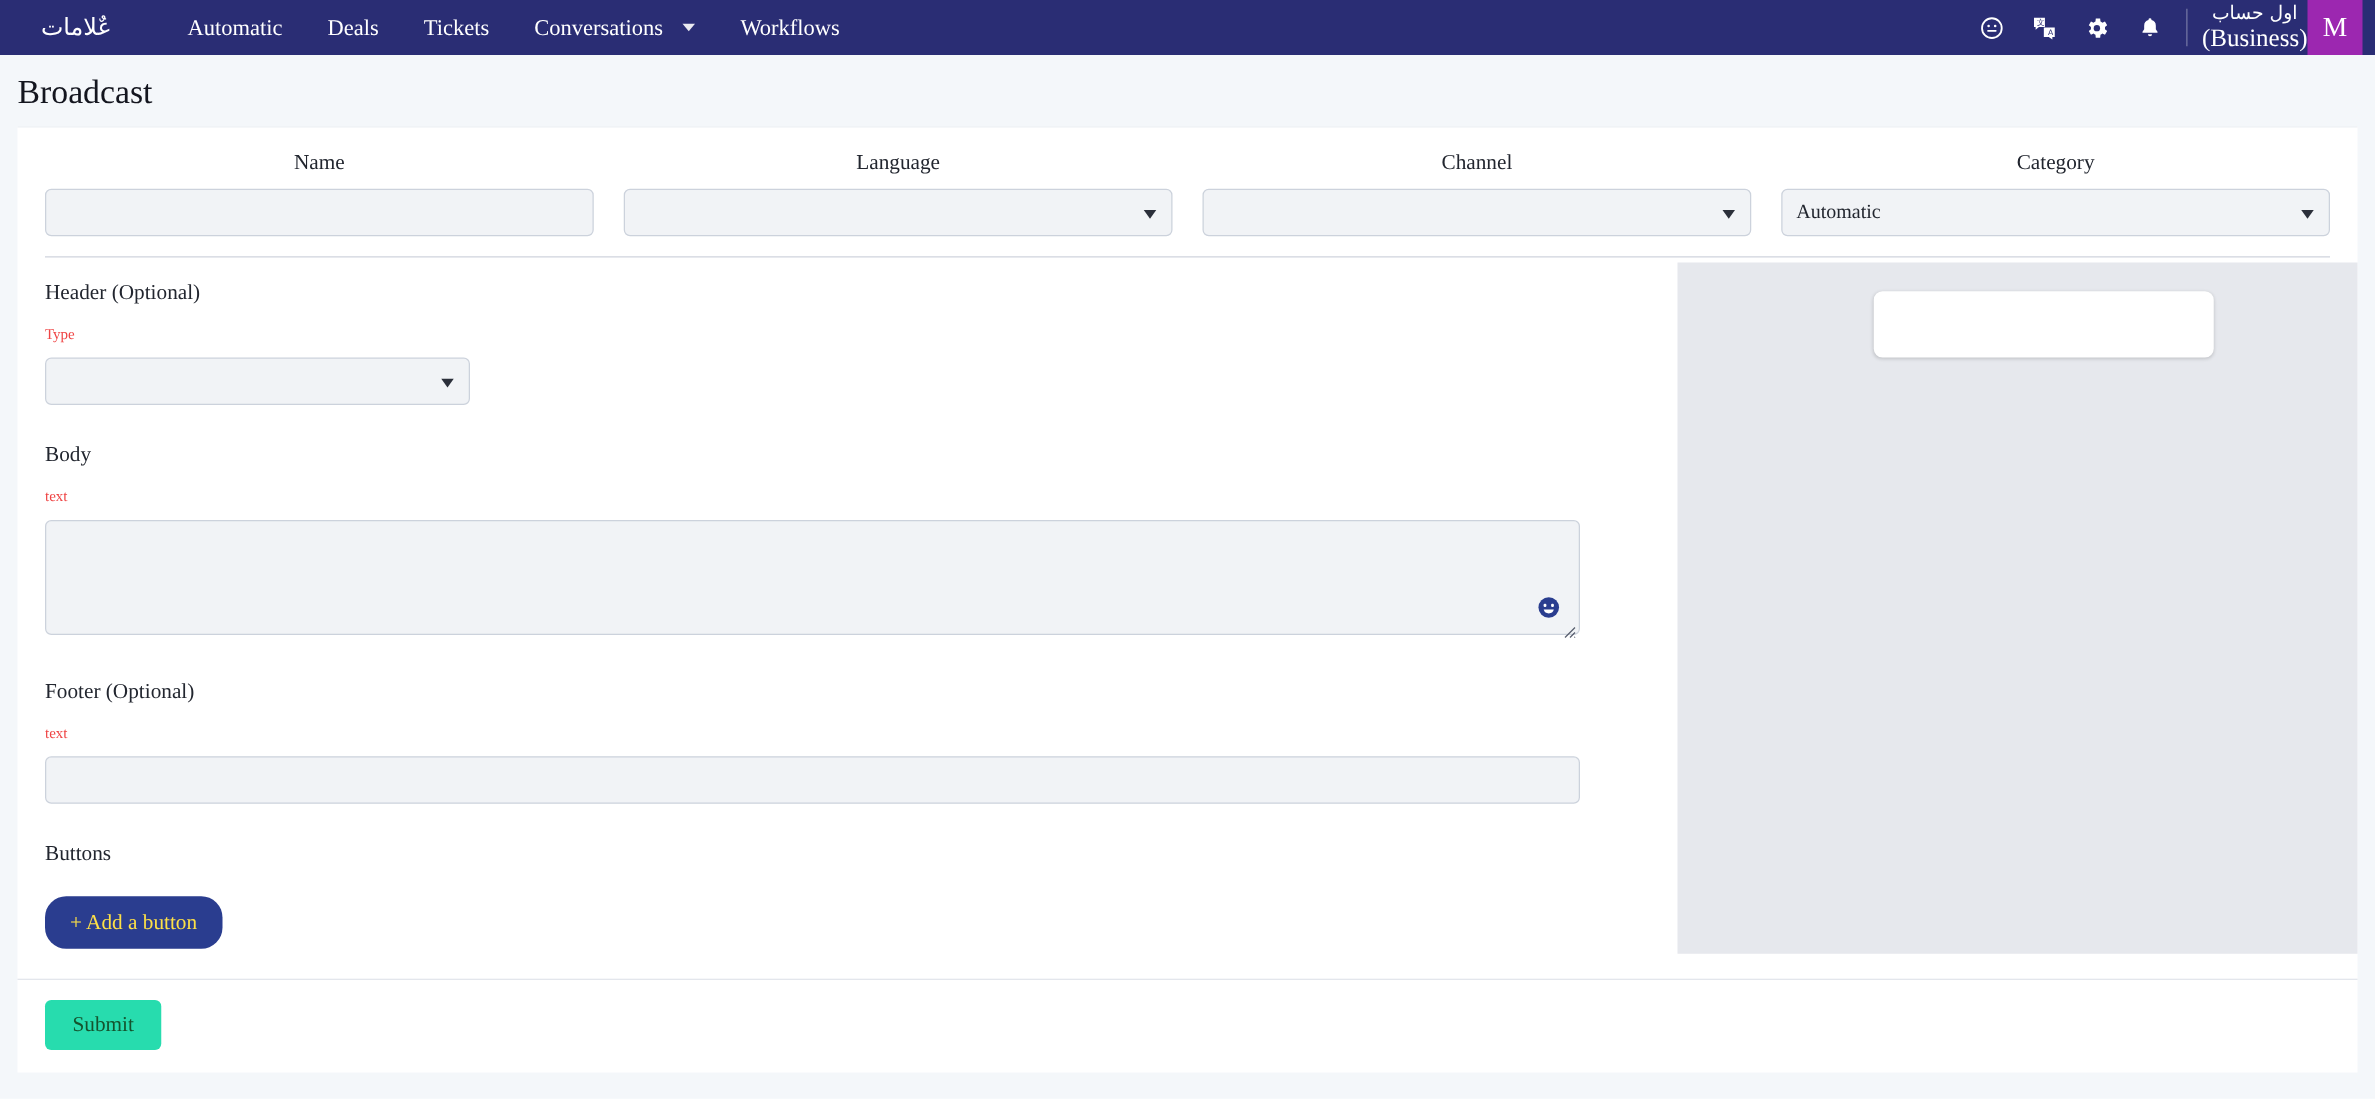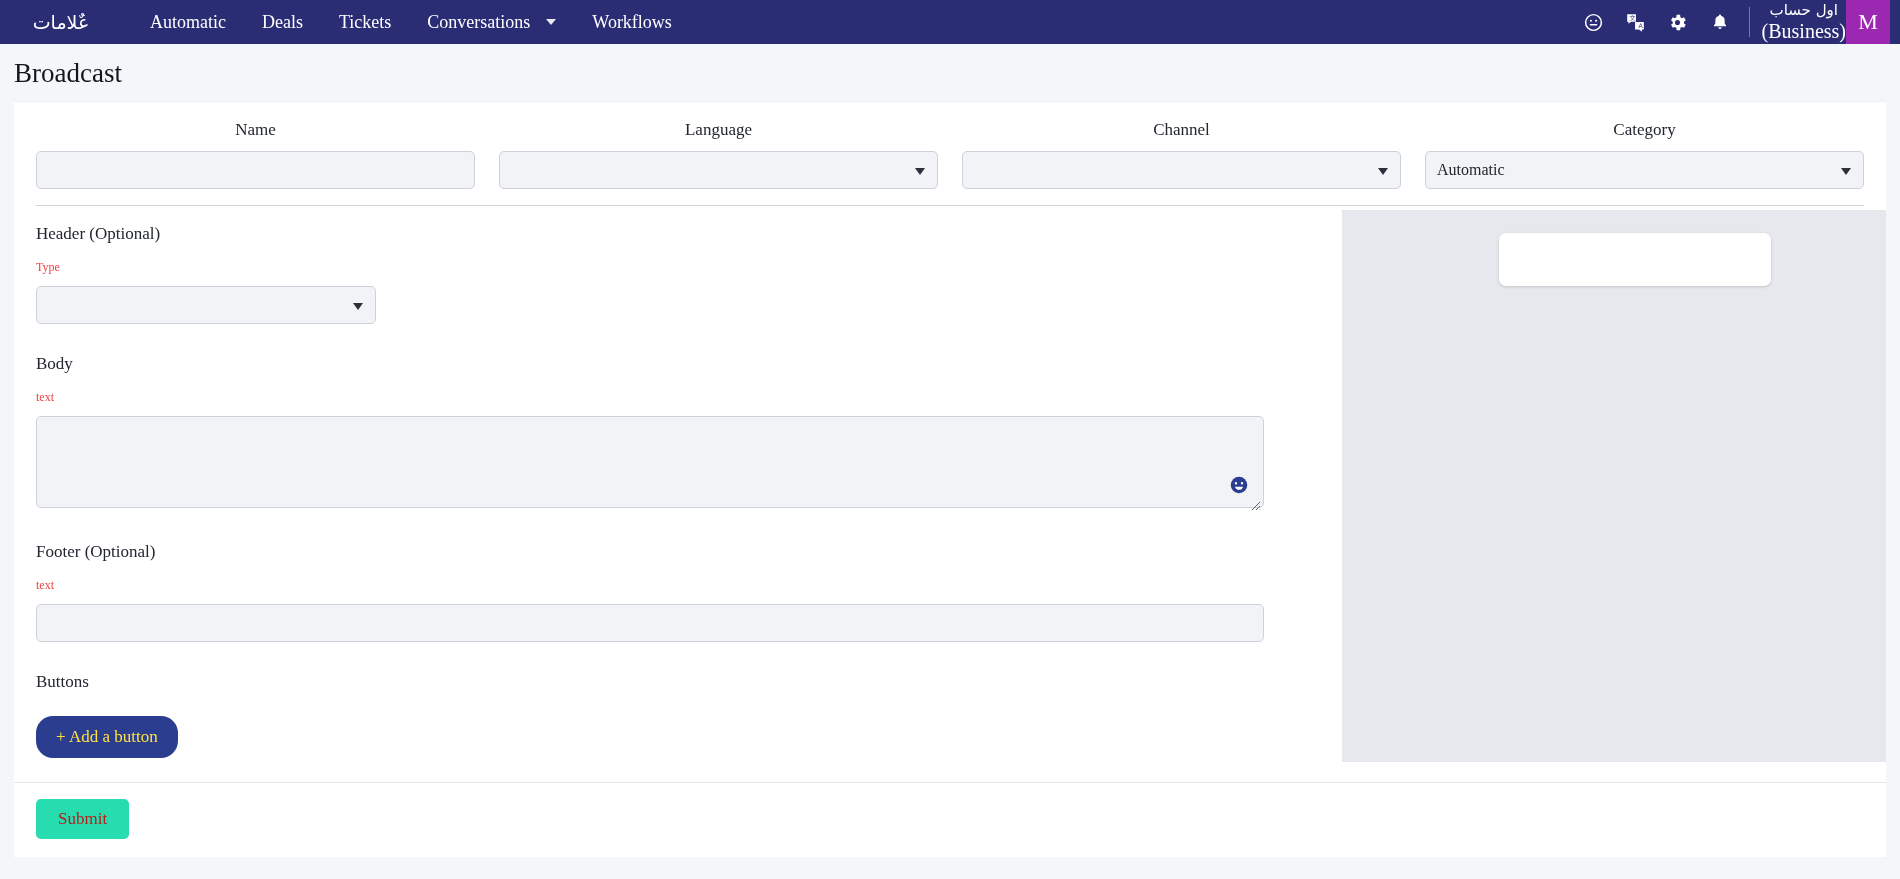--- a/index.html
+++ b/index.html
@@ -273,21 +273,21 @@
 
   
   .submit-zone {
     background: #ffffff;
     margin: 0 14px;
     padding: 16px 22px 18px 22px;
     border-top: 1px solid #e3e6ec;
   }
   .submit-btn {
     background: #27dcae;
-    color: #b91c1c;
+    color: #14532d;
     border: none;
     border-radius: 5px;
     padding: 10px 22px;
     font-size: 17px;
     font-family: "Liberation Serif", serif;
     cursor: pointer;
   }
 </style>
 </head>
 <body>

